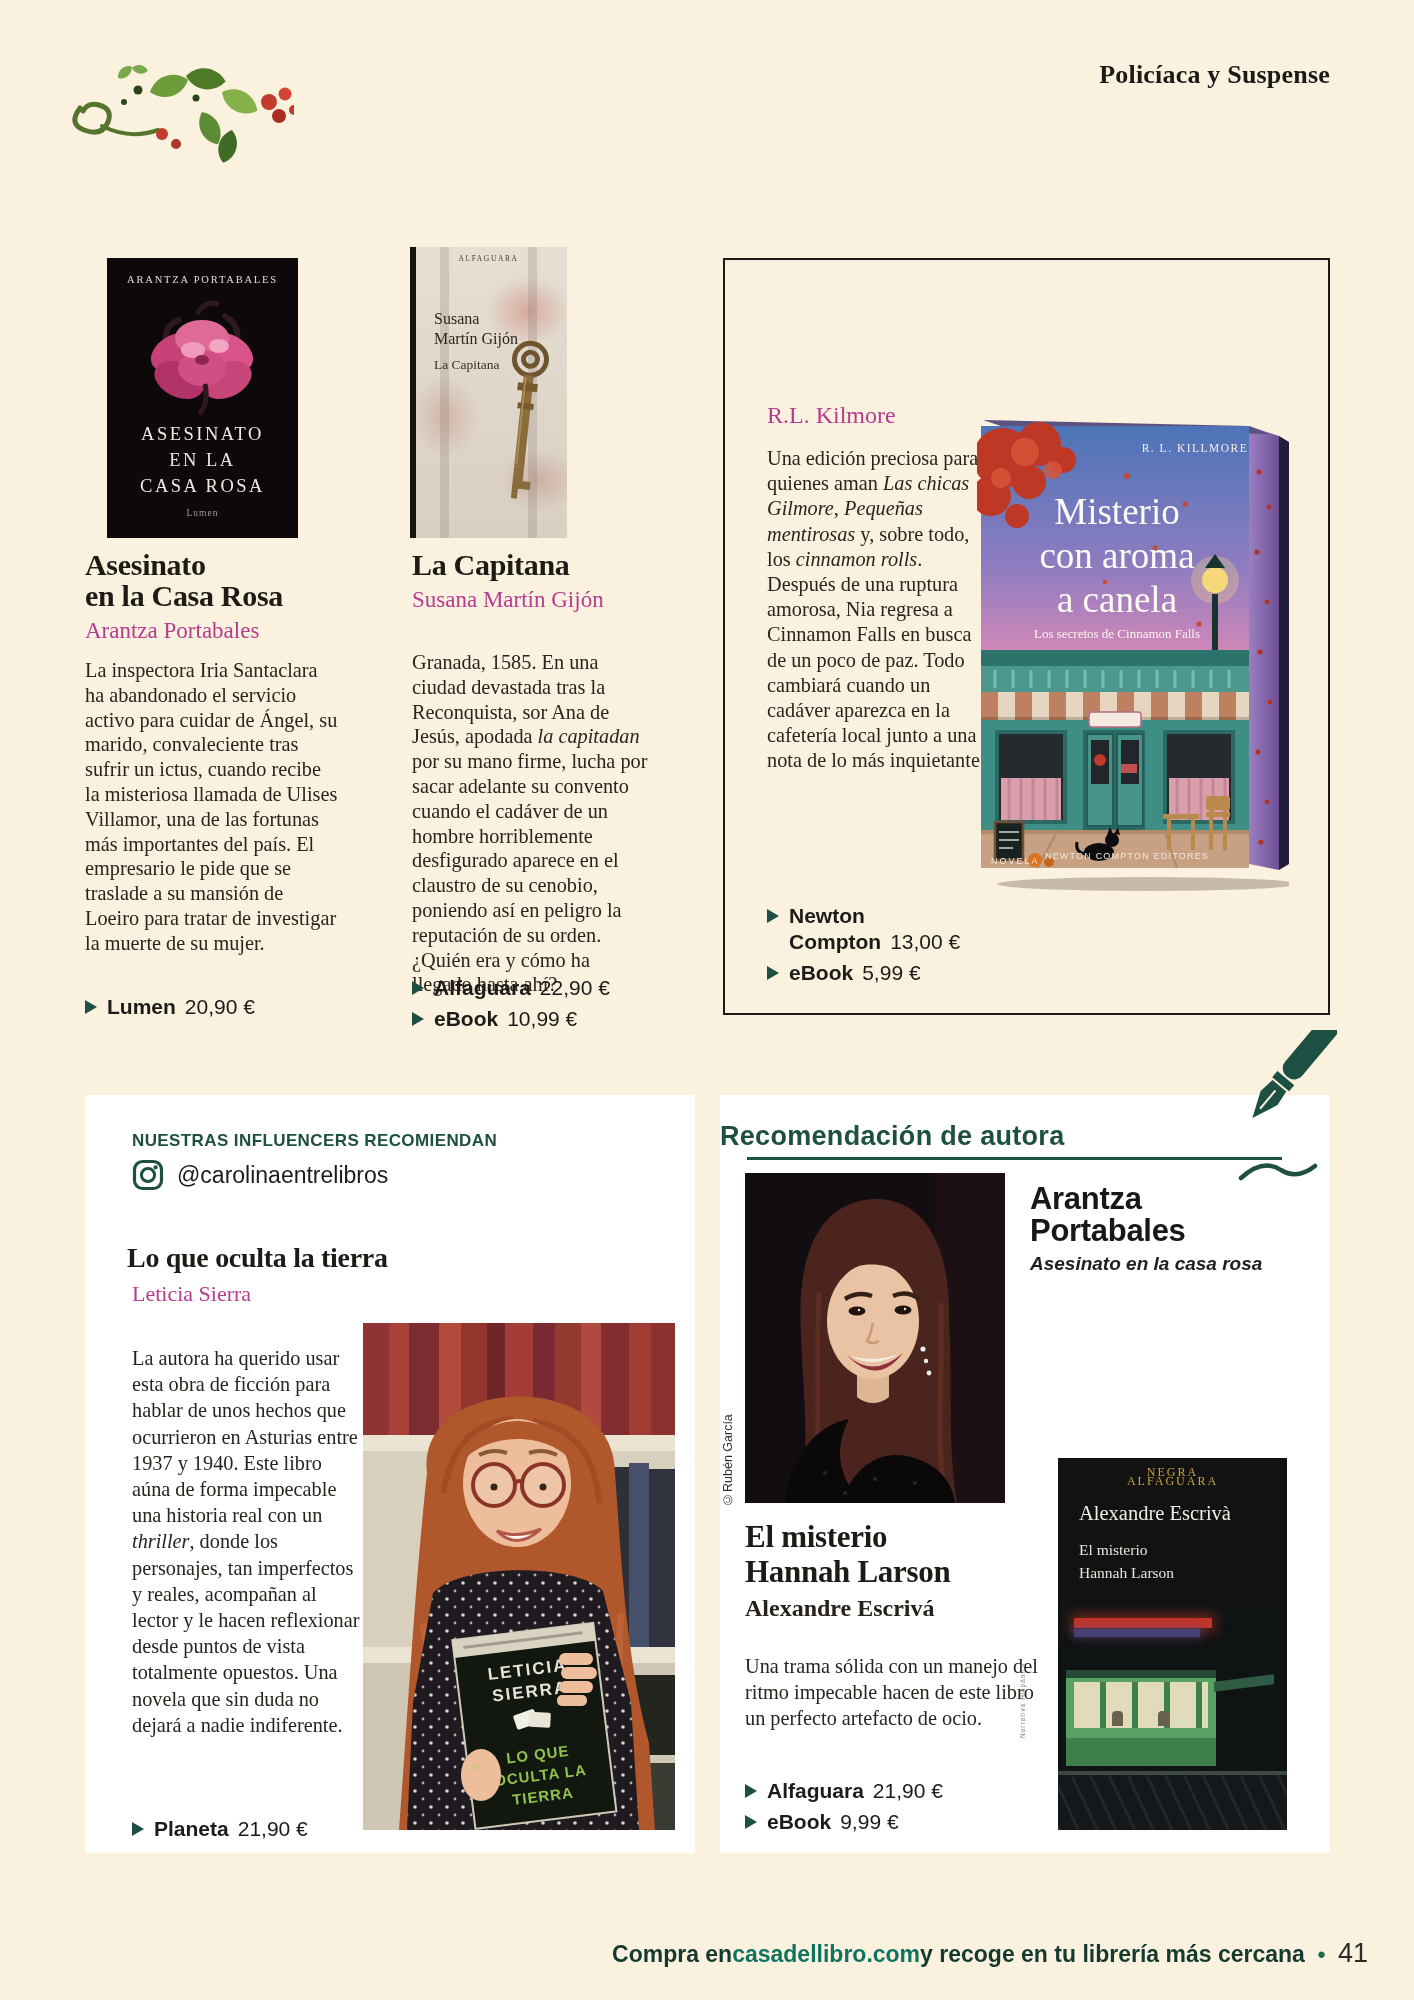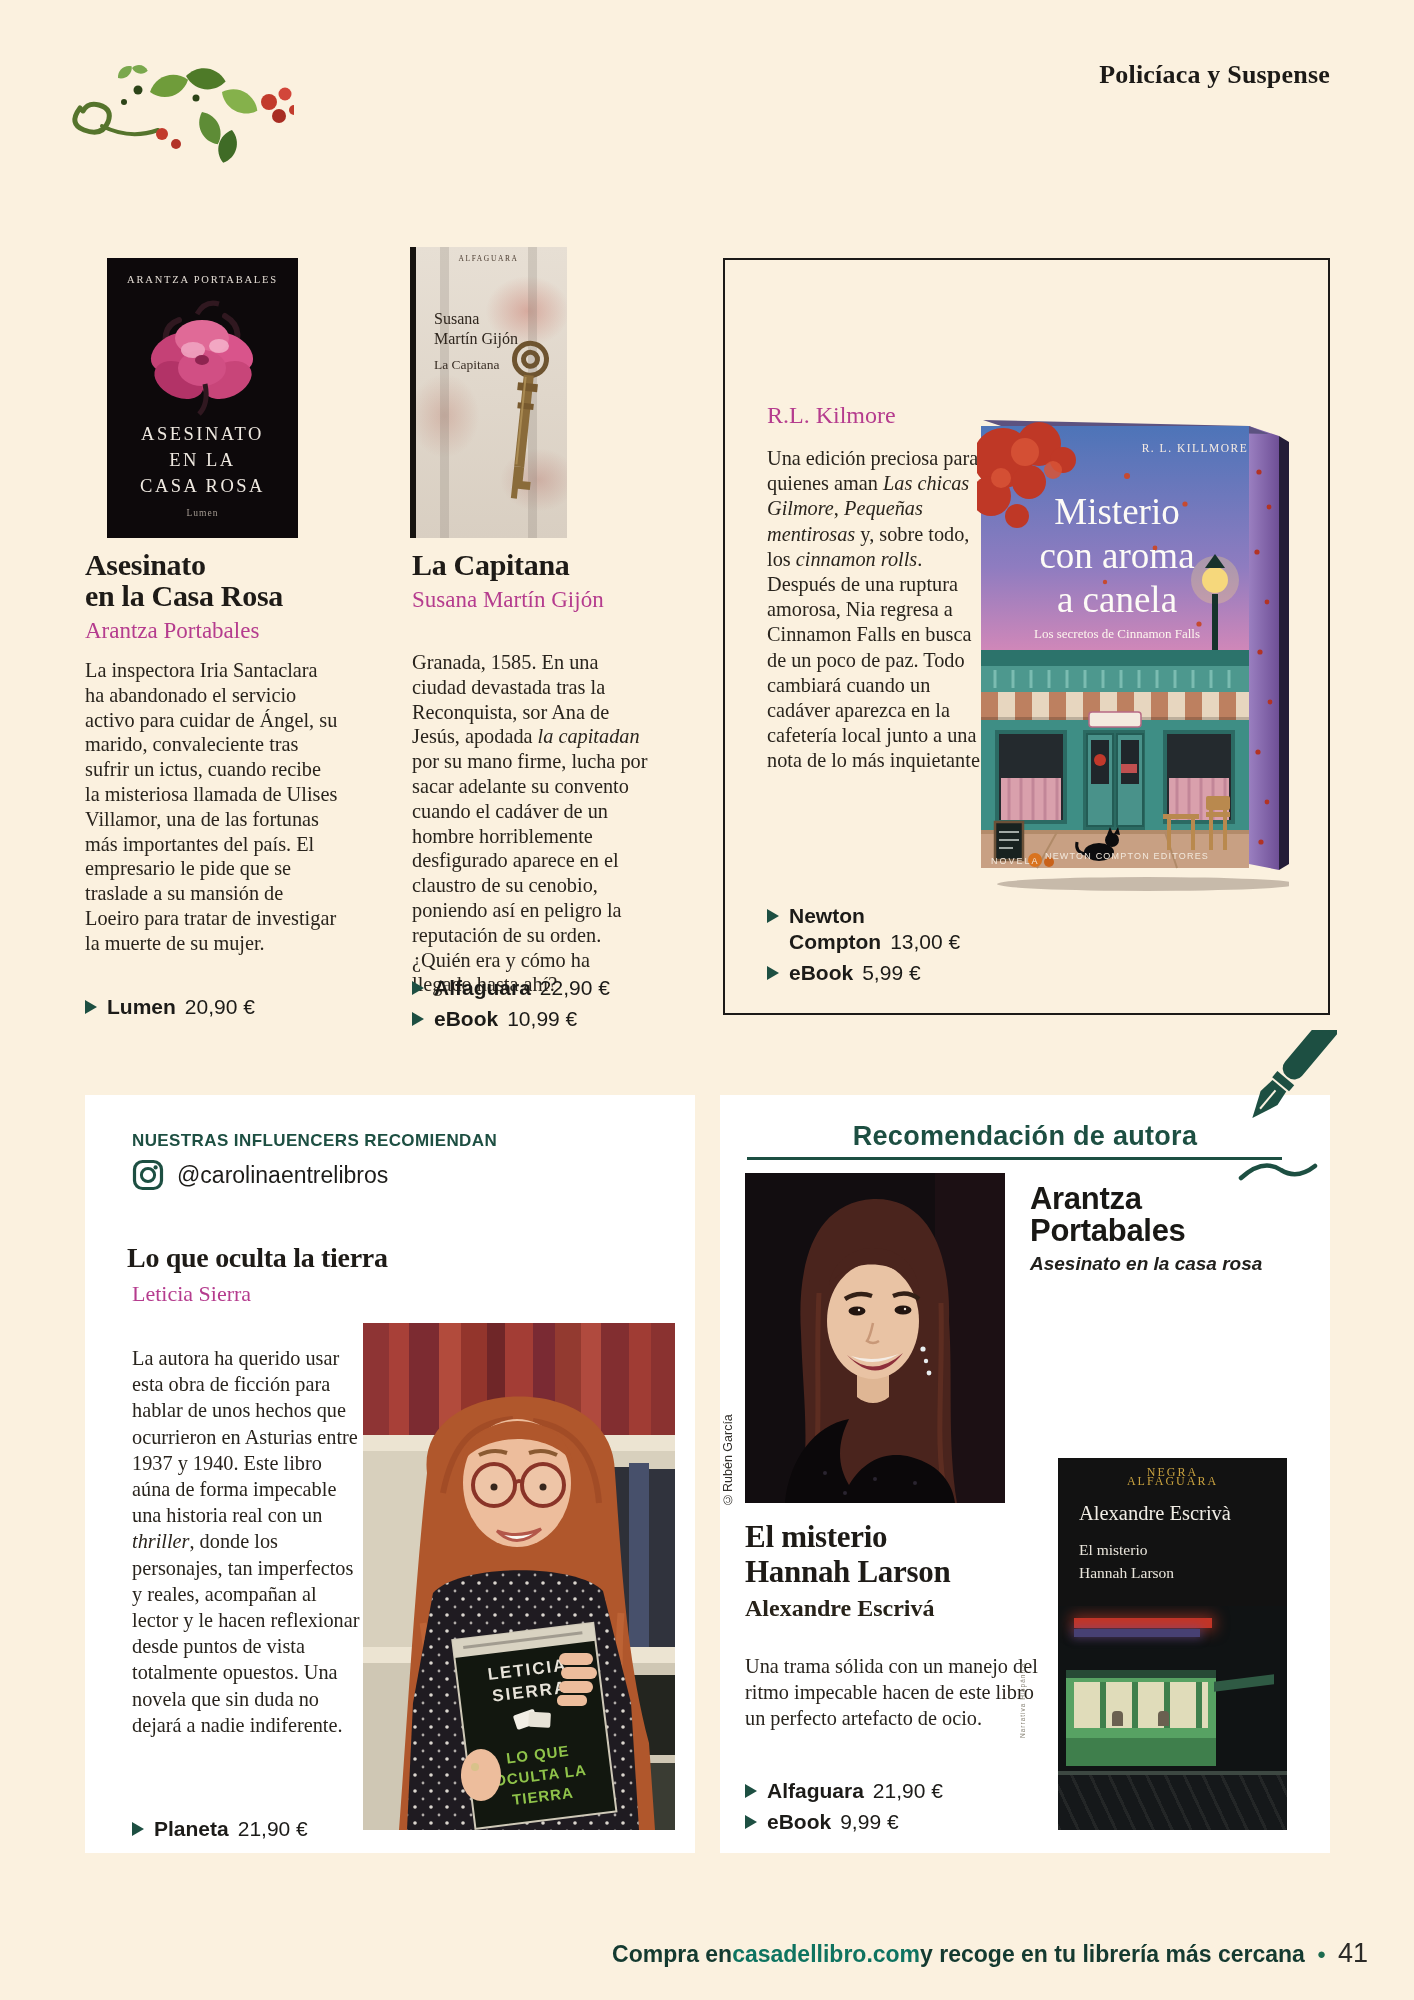--- a/index.html
+++ b/index.html
@@ -66,21 +66,21 @@
   #inf-heading{position:absolute;left:47px;top:36px;font-size:17px;letter-spacing:0.4px;}
   #inf-insta{position:absolute;left:47px;top:64px;display:flex;align-items:center;gap:13px;}
   #inf-handle{font-family:"Liberation Sans","DejaVu Sans",sans-serif;font-size:23px;font-weight:500;color:#1d1c19;}
   #inf-title{position:absolute;left:42px;top:148px;font-size:28px;}
   #inf-author{position:absolute;left:47px;top:186px;font-size:22px;}
   #inf-desc{position:absolute;left:47px;top:250px;width:230px;line-height:26.2px;}
   #inf-offer{position:absolute;left:47px;top:722px;}
   #inf-photo{position:absolute;left:278px;top:228px;width:312px;height:507px;overflow:hidden;}
 
   #author-box{left:720px;top:1095px;width:610px;height:758px;}
-  #ar-heading{position:absolute;left:0;right:0;top:26px;text-align:center;font-size:27px;
+  #ar-heading{position:absolute;left:0;right:0;top:26px;text-align:left;font-size:27px;
               font-weight:600;letter-spacing:0.3px;}
   #ar-underline{position:absolute;left:27px;top:62px;width:535px;height:2.5px;background:#1d4f42;}
   #ar-photo{position:absolute;left:25px;top:78px;width:260px;height:330px;overflow:hidden;}
   #ar-credit{position:absolute;left:1px;top:283px;height:128px;writing-mode:vertical-rl;
              transform:rotate(180deg);font-family:"Liberation Sans",sans-serif;font-size:12.5px;color:#32302b;}
   #ar-name{position:absolute;left:310px;top:88px;font-family:"Liberation Sans","DejaVu Sans",sans-serif;
            font-weight:700;font-size:31px;line-height:1.02;letter-spacing:-0.3px;color:#191815;}
   #ar-name-book{position:absolute;left:310px;top:158px;font-family:"Liberation Sans",sans-serif;
                 font-style:italic;font-weight:600;font-size:19px;color:#21201c;}
   #ar-rec-title{position:absolute;left:25px;top:424px;font-size:31px;font-weight:700;line-height:1.13;

